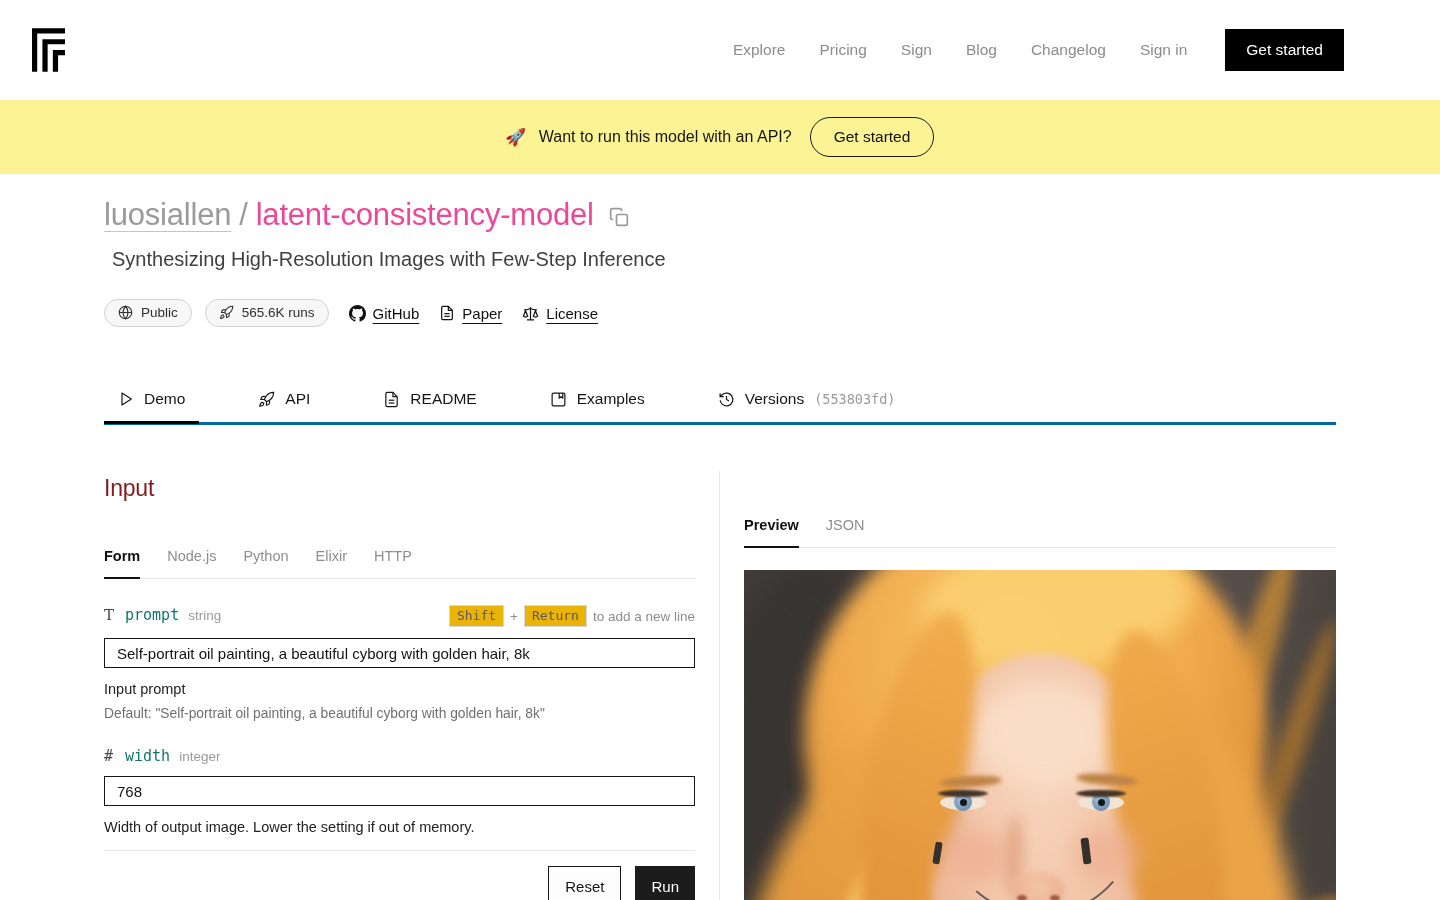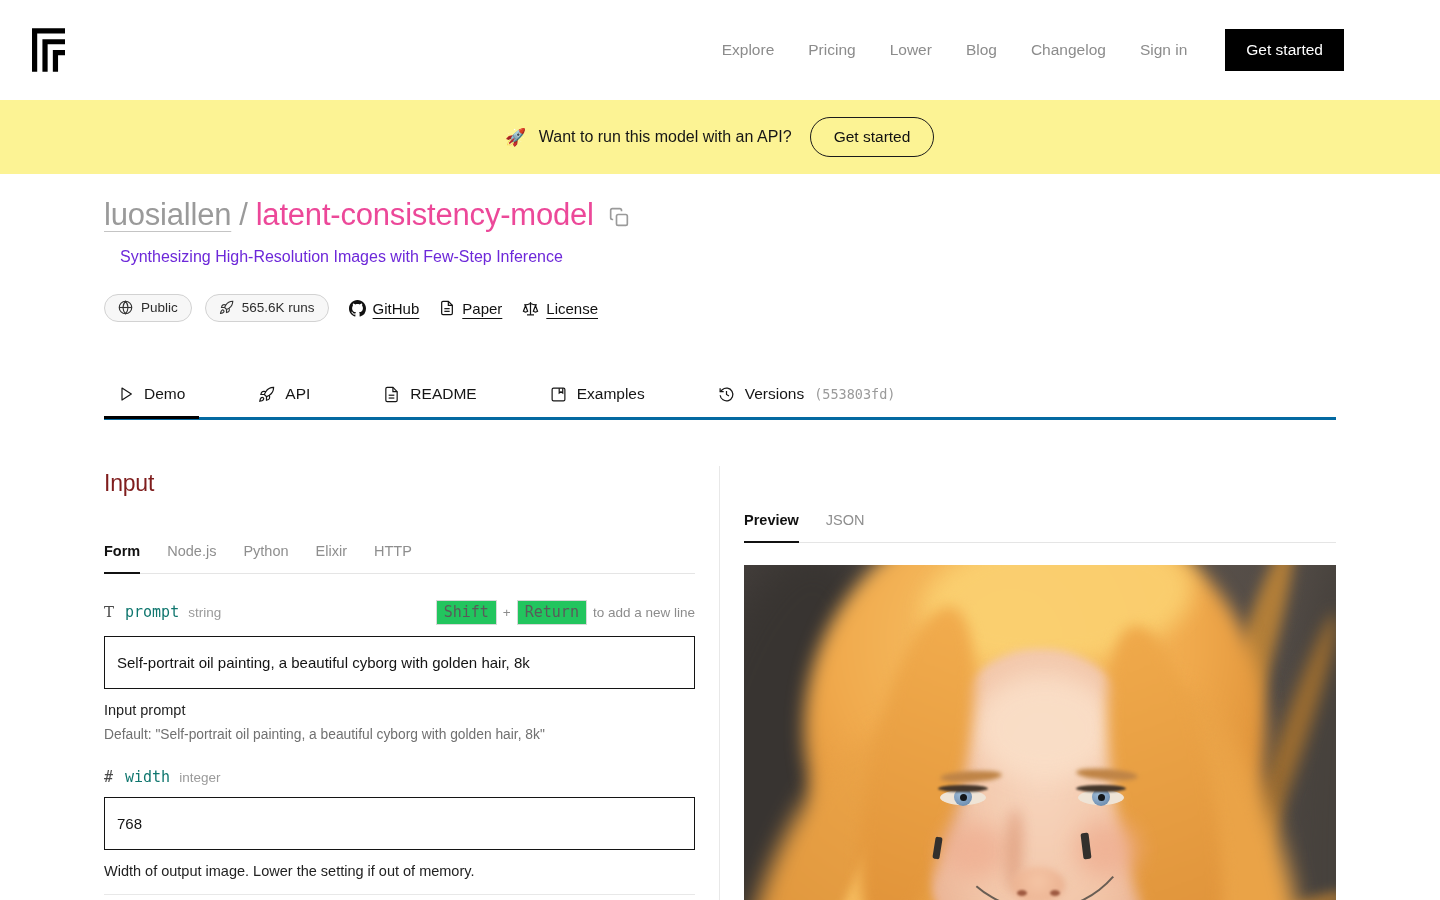--- a/index.html
+++ b/index.html
@@ -43,21 +43,21 @@
   .page { padding: 0 104px; }
   .title-row { margin-top: 23px; display: flex; align-items: center; gap: 15px; }
   .model-title { margin: 0; font-size: 31px; font-weight: 400; letter-spacing: -0.2px; }
   .model-owner {
     color: #9a9a9a; text-decoration: underline; cursor: pointer;
     text-decoration-color: #c4c4c4; text-underline-offset: 6px; text-decoration-thickness: 1px;
   }
   .model-sep { color: #9a9a9a; margin: 0 8px; font-weight: 300; }
   .model-name { color: #ec4899; }
   .copy-btn { color: #9a9a9a; cursor: pointer; display: inline-flex; margin-top: 4px; }
-  .model-desc { margin: 15px 16px 0; font-size: 16px; color: #6d28d9; }
+  .model-desc { margin: 15px 8px 0; font-size: 20px; color: #404040; }
 
   .badge-row { margin-top: 28px; display: flex; align-items: center; gap: 13px; }
   .pill-badge {
     display: inline-flex; align-items: center; gap: 8px;
     border: 1px solid #d2d2d2; background: #f7f7f7; border-radius: 9999px;
     padding: 5px 13px 6px; font-size: 13.5px; color: #2e2e2e; cursor: default;
   }
   .res-link {
     display: inline-flex; align-items: center; gap: 7px; margin-left: 7px;
     font-size: 15px; color: #111; text-decoration: underline;
@@ -95,25 +95,25 @@
   .field-head {
     margin-top: 26px; display: flex; align-items: baseline; justify-content: space-between;
   }
   .field-label { display: flex; align-items: baseline; gap: 9px; }
   .type-glyph { font-family: "DejaVu Serif", serif; font-size: 15px; color: #4a4a4a; width: 12px; }
   .type-glyph.hash { font-family: "DejaVu Sans Mono", monospace; }
   .field-name { font-family: "DejaVu Sans Mono", monospace; font-weight: normal; font-size: 15px; color: #0f766e; }
   .field-type { font-size: 13.5px; color: #9a9a9a; }
   .kbd-hint { display: flex; align-items: center; gap: 6px; font-size: 13.5px; color: #8c8c8c; }
   kbd {
-    font-family: "DejaVu Sans Mono", monospace; font-size: 15px; color: #5a5a5a;
-    background: #22c55e; border: 1px solid #d8d8d8; padding: 2px 7px 3px;
+    font-family: "DejaVu Sans Mono", monospace; font-size: 13px; color: #5a5a5a;
+    background: #eab308; border: 1px solid #d8d8d8; padding: 2px 7px 3px;
   }
   .text-input {
-    margin-top: 11px; width: 100%; height: 53px;
+    margin-top: 11px; width: 100%; height: 30px;
     border: 1px solid #141414; border-radius: 0; background: #fff;
     padding: 0 12px; font-size: 15px; color: #141414; font-family: "Liberation Sans", sans-serif;
     display: block;
   }
   .field-desc { margin-top: 13px; font-size: 14.5px; color: #222; }
   .field-default { margin-top: 9px; font-size: 13.8px; color: #707070; }
   .form-divider { margin-top: 15px; border-top: 1px solid #e8e8e8; }
   .form-actions { margin-top: 15px; display: flex; justify-content: flex-end; gap: 14px; }
   .btn-reset {
     height: 40px; padding: 0 16px; background: #fdfdfd; border: 1px solid #141414;
@@ -193,21 +193,21 @@
   <a class="logo-box">
     <svg class="icon" width="33" height="44" viewBox="0 0 76 100">
       <path d="M0 0 H76 V12 H12 V100 H0 Z" fill="#000"></path>
       <path d="M24 25 H76 V37 H36 V100 H24 Z" fill="#000"></path>
       <path d="M48 50 H76 V62 H60 V100 H48 Z" fill="#000"></path>
     </svg>
   </a>
   <nav class="site-nav">
     <a class="nav-link">Explore</a>
     <a class="nav-link">Pricing</a>
-    <a class="nav-link">Lower</a>
+    <a class="nav-link">Sign</a>
     <a class="nav-link">Blog</a>
     <a class="nav-link">Changelog</a>
     <a class="nav-link">Sign in</a>
     <button class="btn-dark">Get started</button>
   </nav>
 </header>
 
 <div class="banner">
   <span class="emoji">🚀</span>
   <span>Want to run this model with an API?</span>

